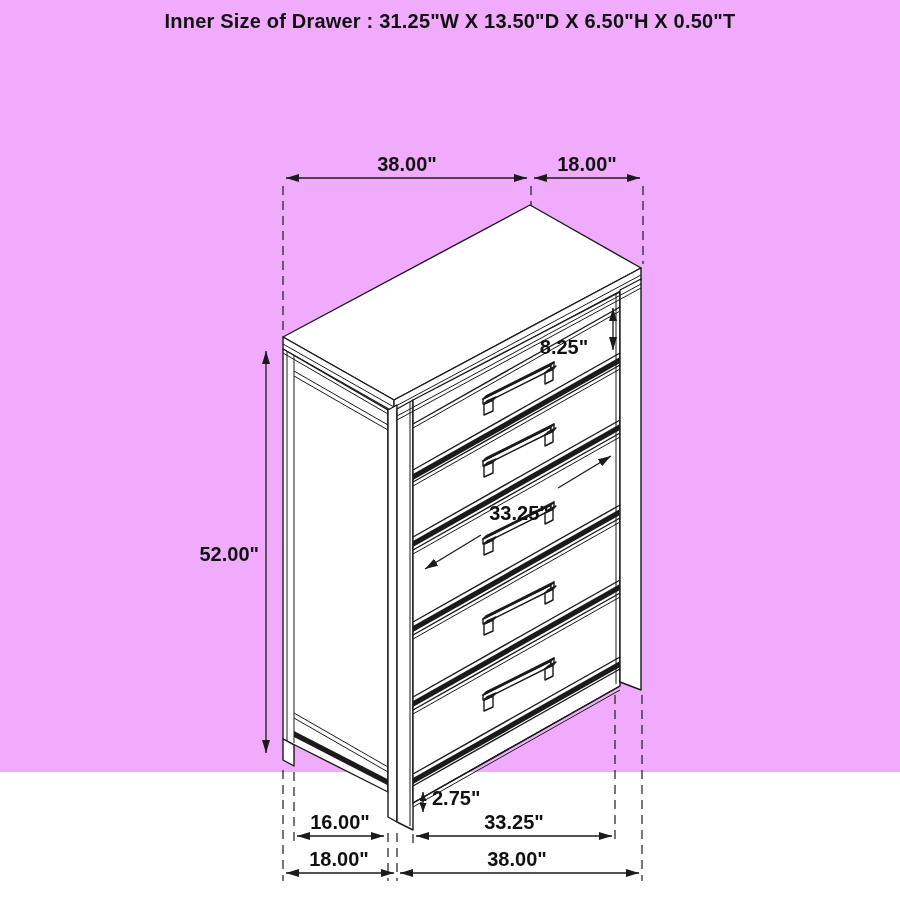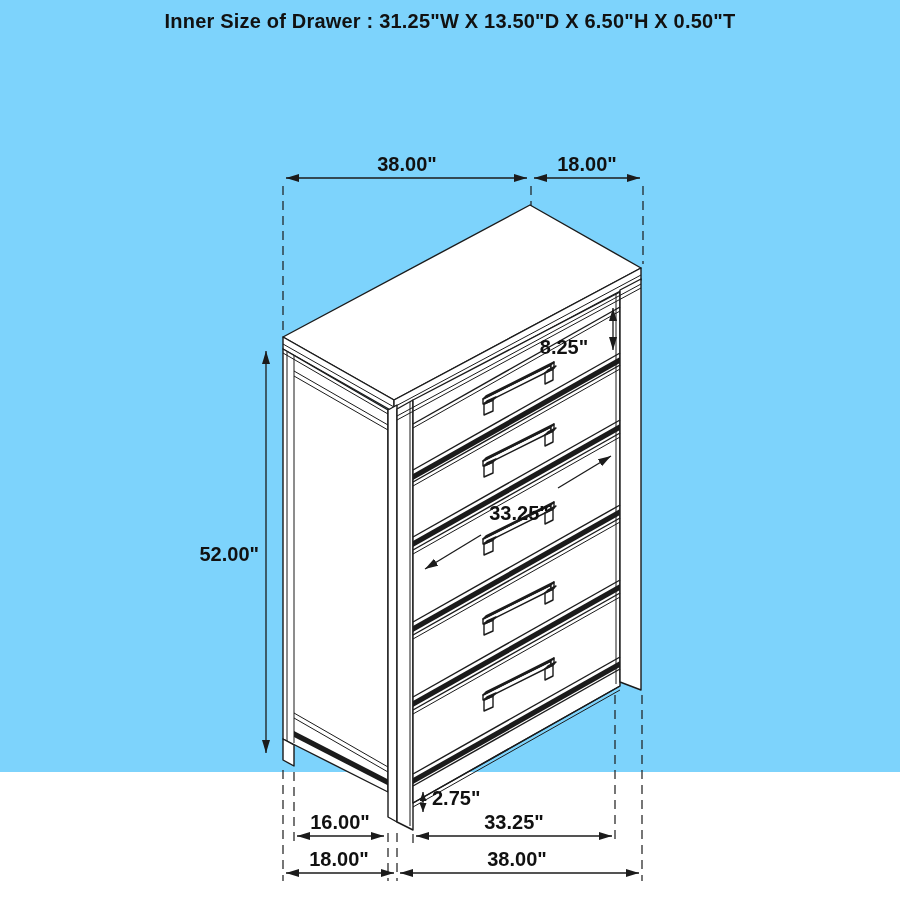--- a/index.html
+++ b/index.html
@@ -1,16 +1,16 @@
 <!DOCTYPE html>
 <html><head>
 <meta charset="utf-8">
 <style>
   html,body{margin:0;padding:0;background:#ffffff;width:900px;height:900px;overflow:hidden;}
-  #stage{position:relative;width:900px;height:772px;background:#7dd3fc;font-family:"Liberation Sans",sans-serif;}
+  #stage{position:relative;width:900px;height:772px;background:#f0abfc;font-family:"Liberation Sans",sans-serif;}
   #title{position:absolute;top:10px;left:0;width:900px;text-align:center;
          font-size:20px;font-weight:700;color:#111;letter-spacing:0.2px;}
   svg{position:absolute;top:0;left:0;}
   .ln{stroke:#1b1b1b;stroke-width:1.4;fill:none;}
   .thin{stroke:#1b1b1b;stroke-width:1;fill:none;}
   .face{fill:#ffffff;stroke:#1b1b1b;stroke-width:1.4;stroke-linejoin:round;}
   .band{fill:#1b1b1b;stroke:none;}
   .dash{stroke:#1b1b1b;stroke-width:1.2;fill:none;stroke-dasharray:9 6;}
   .dim{stroke:#1b1b1b;stroke-width:1.3;fill:none;}
   .lbl{font-family:"Liberation Sans",sans-serif;font-size:20px;font-weight:700;fill:#111;}

